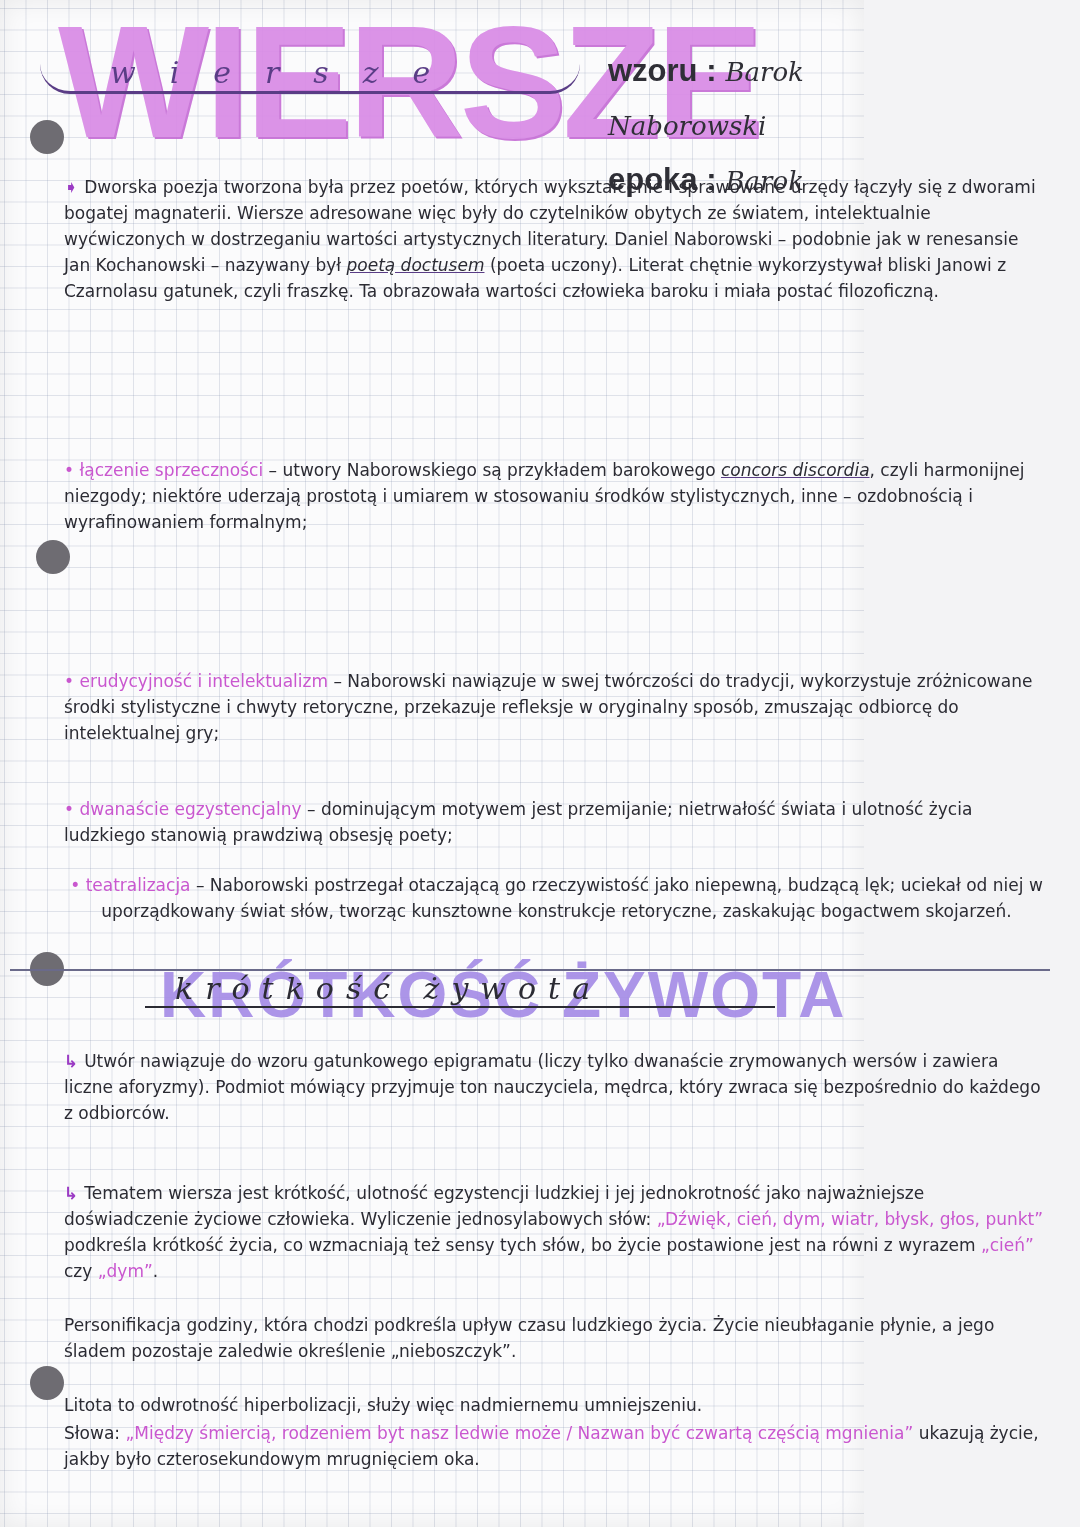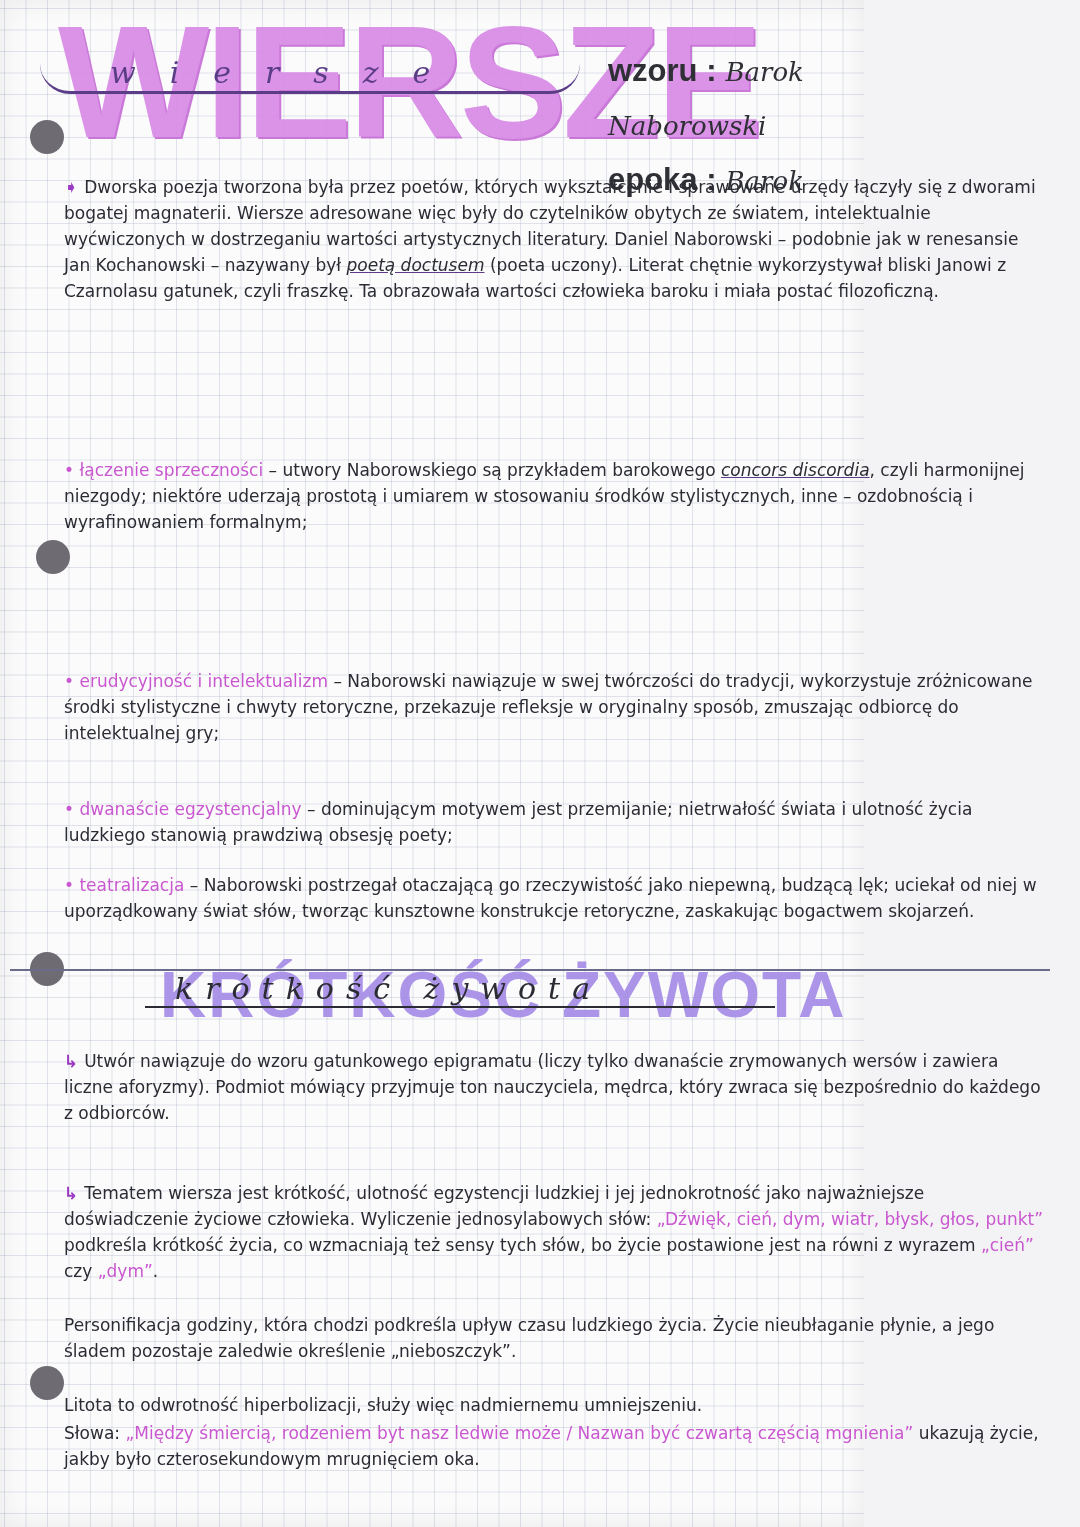--- a/index.html
+++ b/index.html
@@ -83,21 +83,21 @@
 
 
   <div class="txt" style="top:668px;">
     <span class="pink">• </span><span class="pink">erudycyjność i intelektualizm</span><span> – Naborowski nawiązuje w swej twórczości do tradycji, wykorzystuje zróżnicowane środki stylistyczne i chwyty retoryczne, przekazuje refleksje w oryginalny sposób, zmuszając odbiorcę do intelektualnej gry;</span>
   </div>
 
   <div class="txt" style="top:796px;">
     <span class="pink">• </span><span class="pink">dwanaście egzystencjalny</span><span> – dominującym motywem jest przemijanie; nietrwałość świata i ulotność życia ludzkiego stanowią prawdziwą obsesję poety;</span>
   </div>
 
-  <div class="txt" style="top:872px;">
+  <div class="txt" style="top:872px;text-align:center;">
     <span class="pink">• </span><span class="pink">teatralizacja</span><span> – Naborowski postrzegał otaczającą go rzeczywistość jako niepewną, budzącą lęk; uciekał od niej w uporządkowany świat słów, tworząc kunsztowne konstrukcje retoryczne, zaskakując bogactwem skojarzeń.</span>
   </div>
 
   <div class="divider"></div>
 
   <div class="t2-big">KRÓTKOŚĆ ŻYWOTA</div>
   <div class="t2-script">krótkość żywota</div>
 
   <div class="txt" style="top:1048px;">
     <span class="arrow">↳ </span><span>Utwór nawiązuje do wzoru gatunkowego epigramatu (liczy tylko dwanaście zrymowanych wersów i zawiera liczne aforyzmy). Podmiot mówiący przyjmuje ton nauczyciela, mędrca, który zwraca się bezpośrednio do każdego z odbiorców.</span>

